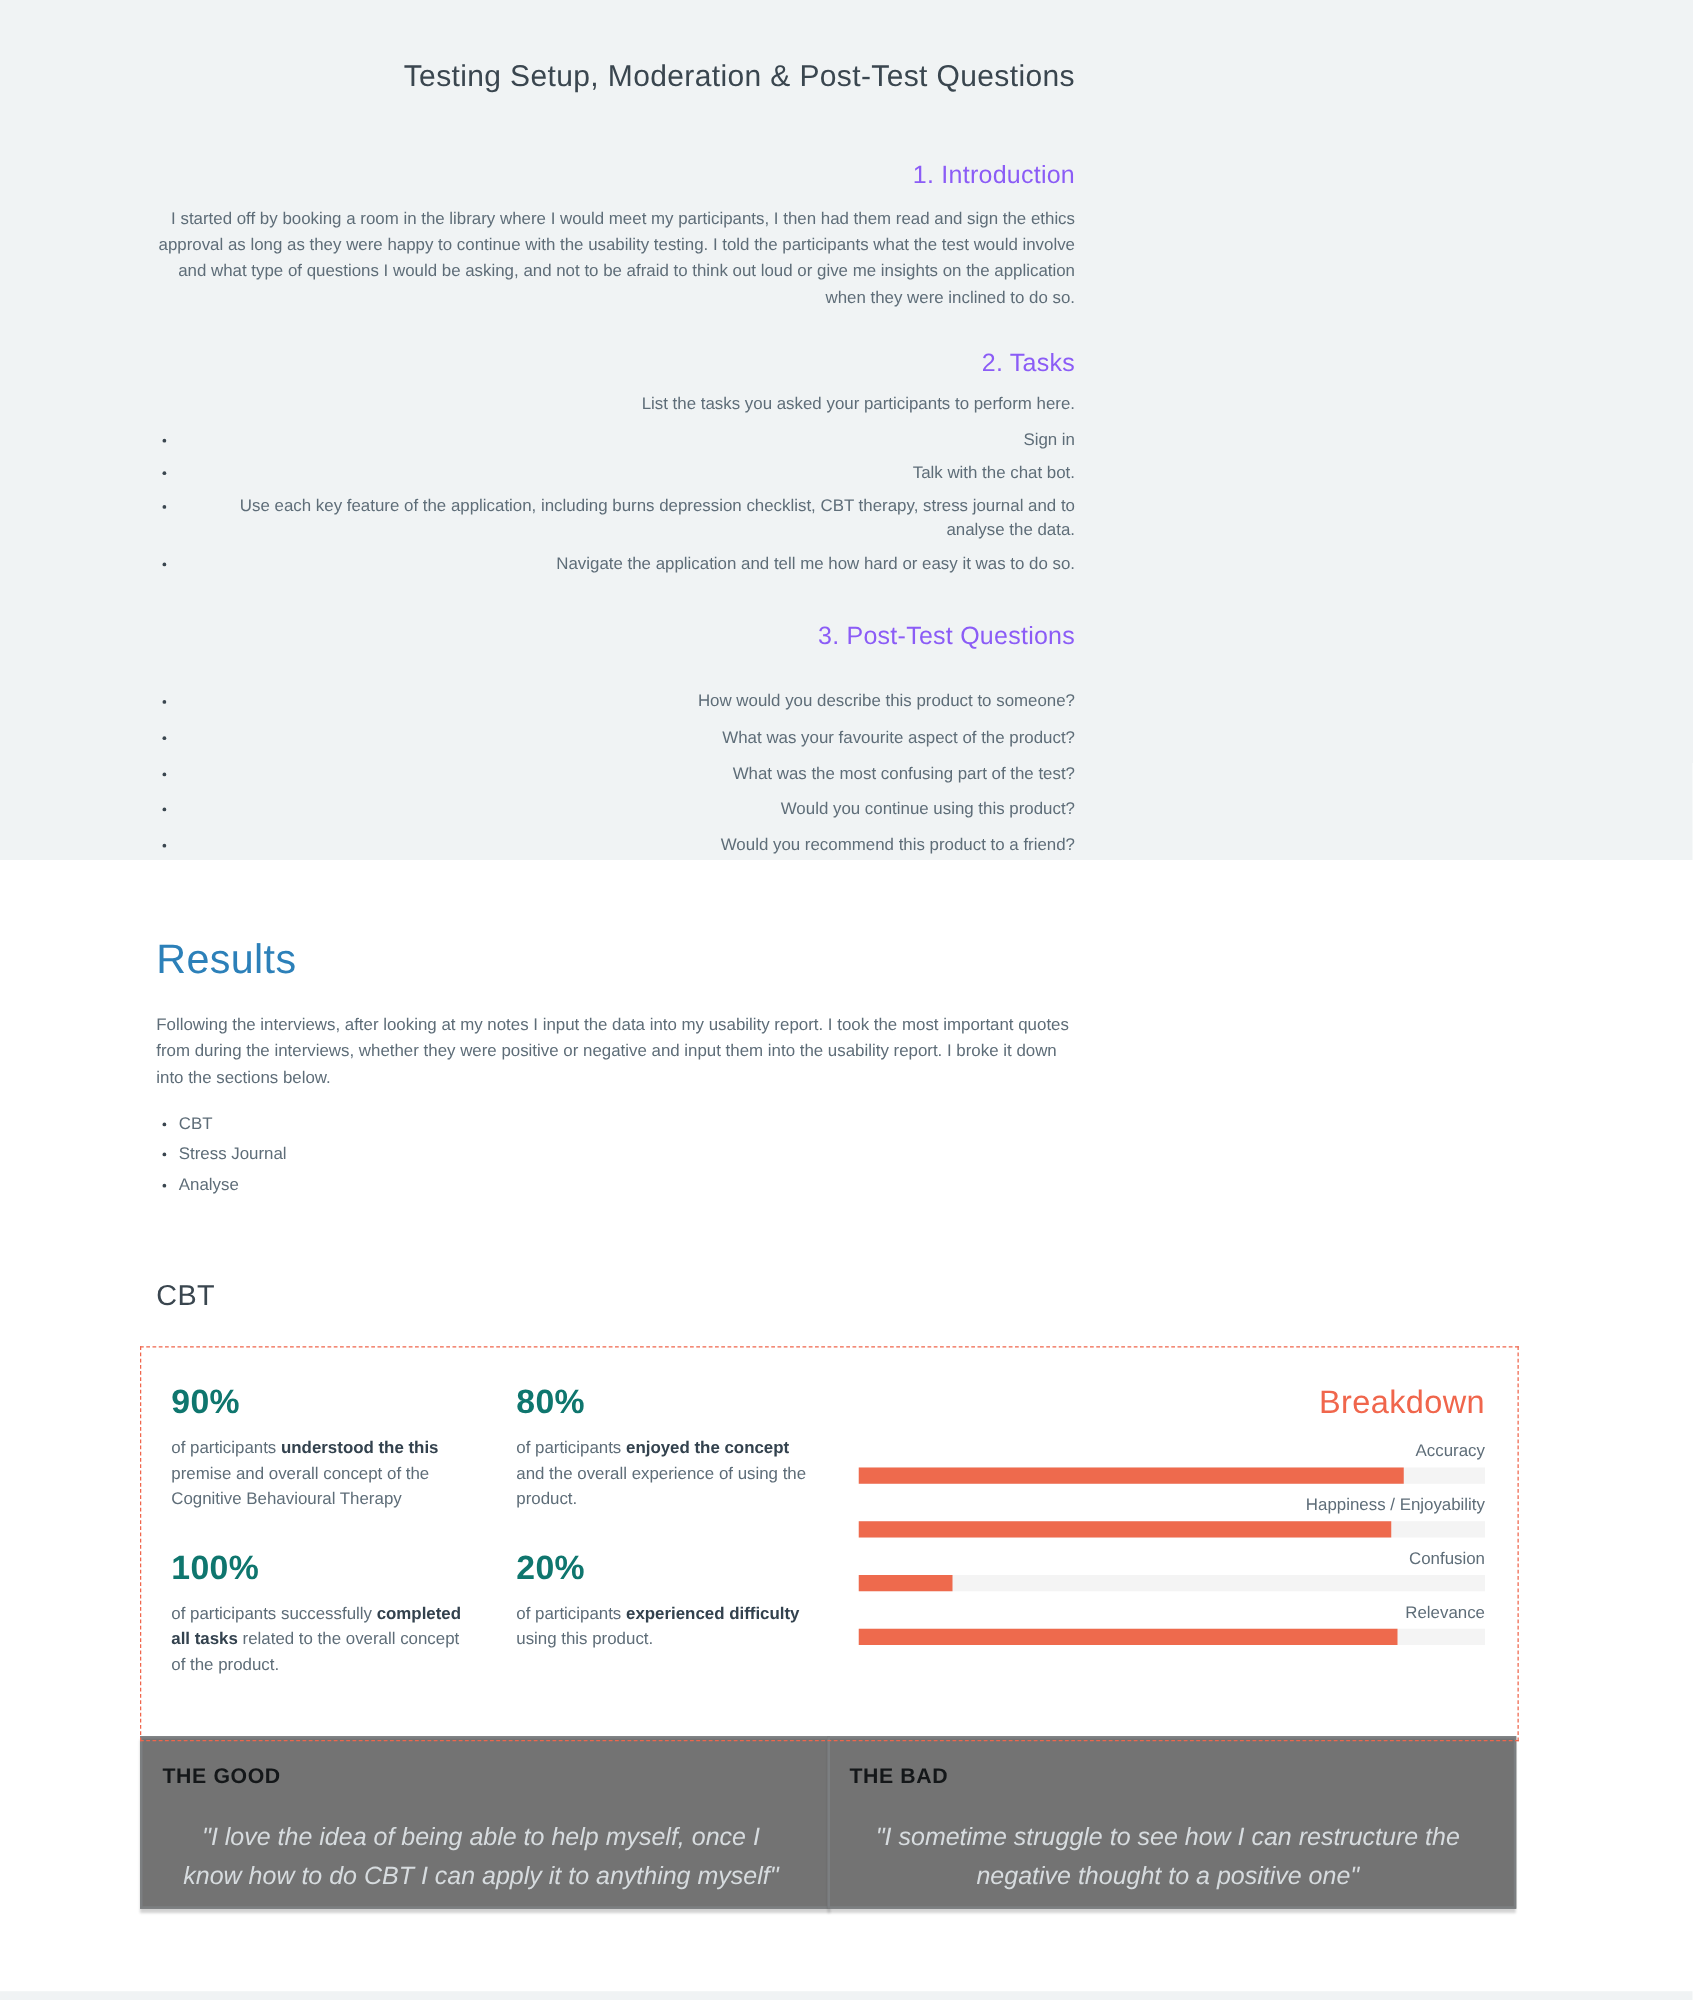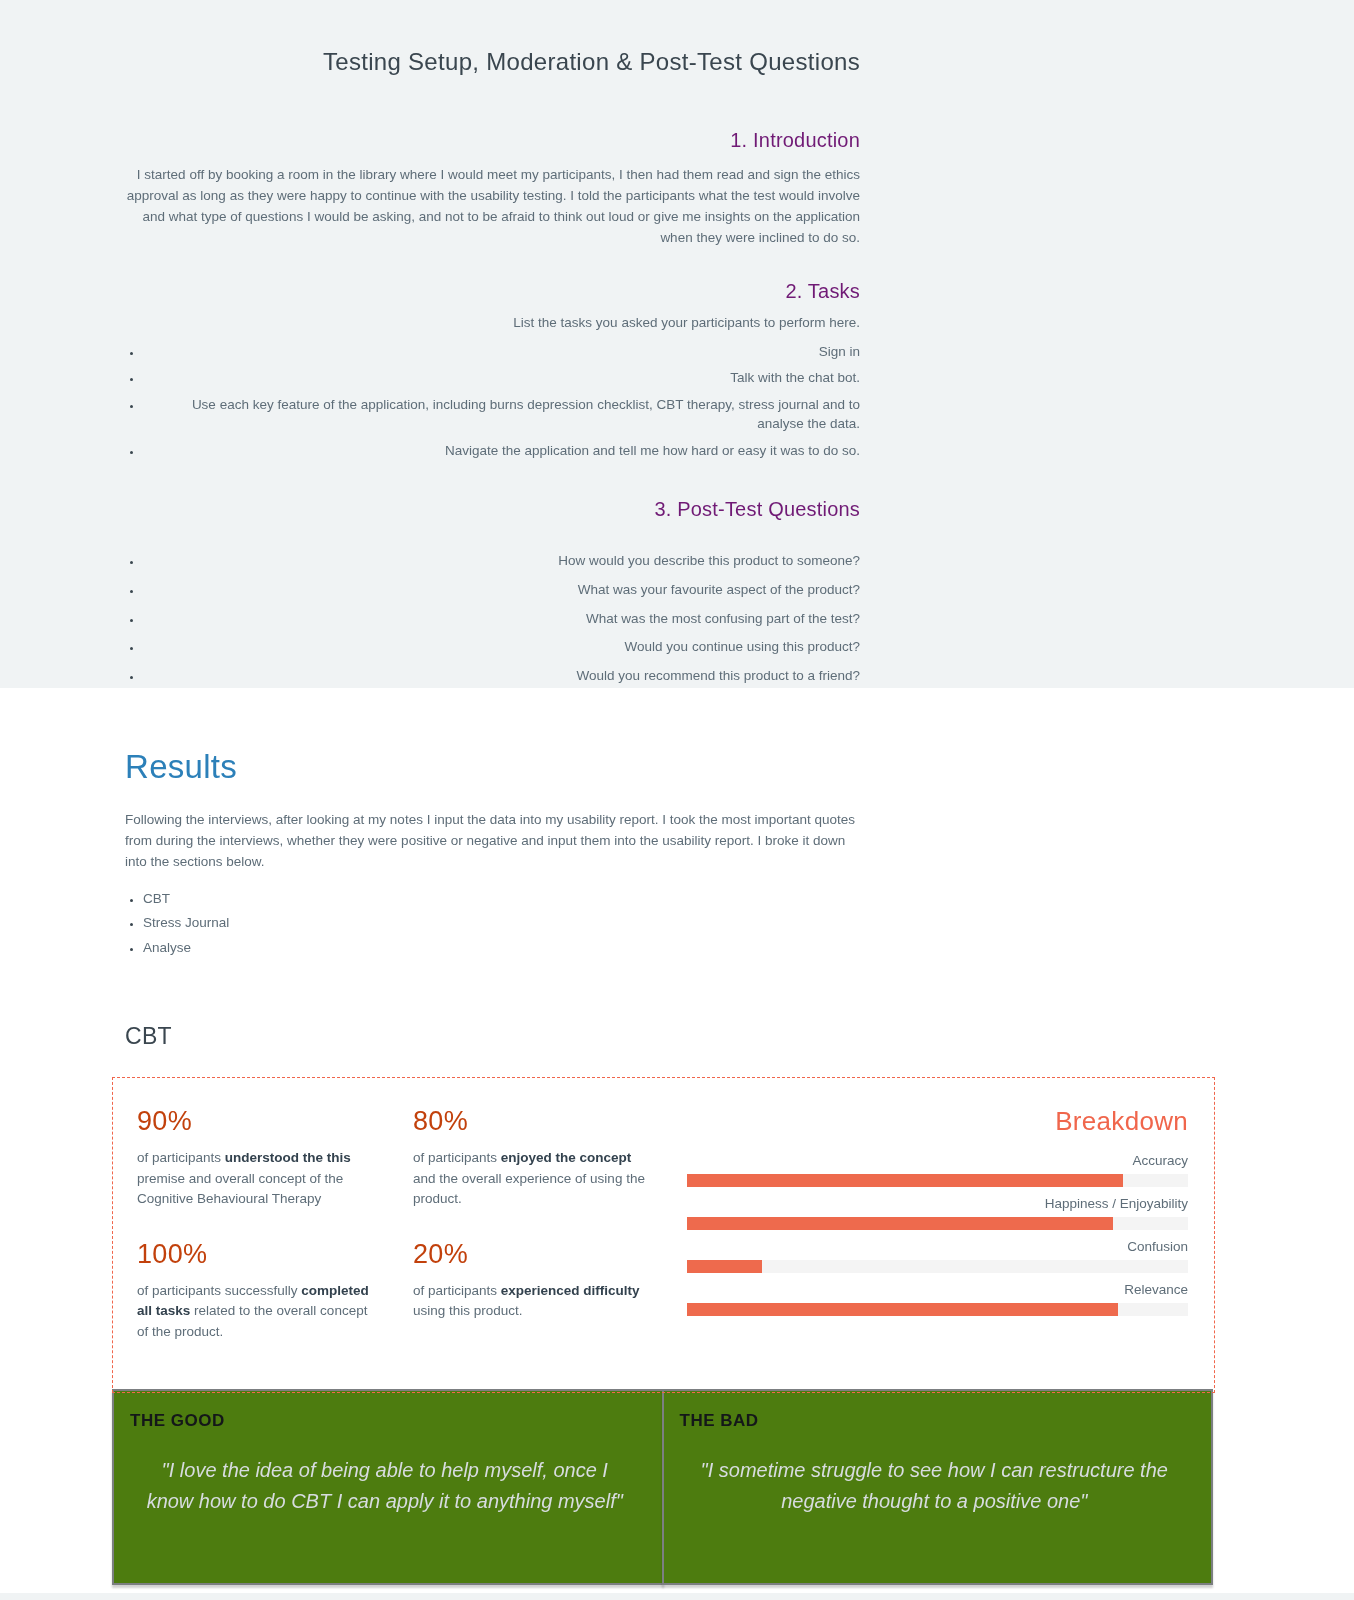--- a/index.html
+++ b/index.html
@@ -20,21 +20,21 @@
     text-align: right;
   }
   .content { margin-left: 125px; width: 735px; }
 
   .page-title {
     font-size: 24px; font-weight: 300; letter-spacing: 0.3px;
     color: #3a464f; margin-top: 12px;
   }
   .section-h {
     font-size: 20px; font-weight: 300; letter-spacing: 0.2px;
-    color: #701a75;
+    color: #8b5cf6;
   }
   .h-intro { margin-top: 53px; }
   .h-tasks { margin-top: 31px; }
   .h-posttest { margin-top: 38px; }
 
   .body-text {
     font-size: 13.5px; line-height: 1.55; color: #5e6d78;
     margin-top: 13px;
   }
   ul.bullets {
@@ -71,42 +71,42 @@
     position: relative; z-index: 2;
     margin-bottom: -4px;
   }
   .stats-grid {
     display: grid;
     grid-template-columns: 250px 250px;
     column-gap: 26px; row-gap: 30px;
     align-content: start;
   }
   .stat-value {
-    font-size: 27px; font-weight: 400; color: #c2410c; letter-spacing: 0.3px;
+    font-size: 27px; font-weight: 700; color: #0f766e; letter-spacing: 0.3px;
   }
   .stat-text {
     font-size: 13.5px; line-height: 1.5; color: #5e6d78;
     margin-top: 11px; width: 240px;
   }
   .stat-text b { color: #33424e; }
 
   .breakdown { flex: 1; margin-left: 24px; text-align: right; }
   .breakdown-title {
     font-size: 26px; font-weight: 300; color: #f0664c; letter-spacing: 0.3px;
     margin-bottom: 16px;
   }
   .bar-row { margin-bottom: 9px; }
   .bar-label { font-size: 13.5px; color: #5e6d78; margin-bottom: 6px; }
   .bar-track { height: 13px; background: #f4f4f4; }
   .bar-fill { height: 100%; background: #ee6a4d; }
 
   
   .quotes-row { display: flex; position: relative; z-index: 1; }
   .quote-box {
-    width: 50%; height: 196px; background: #4d7c0f;
+    width: 50%; height: 138px; background: #737373;
     border: 2px solid #7c7f81;
     box-shadow: 0 3px 2px rgba(0,0,0,0.18);
     padding: 20px 22px 16px 16px;
   }
   .quote-box + .quote-box { margin-left: -2px; }
   .quote-heading {
     font-size: 17px; font-weight: bold; letter-spacing: 0.5px;
     color: #141719;
   }
   .quote-text {

